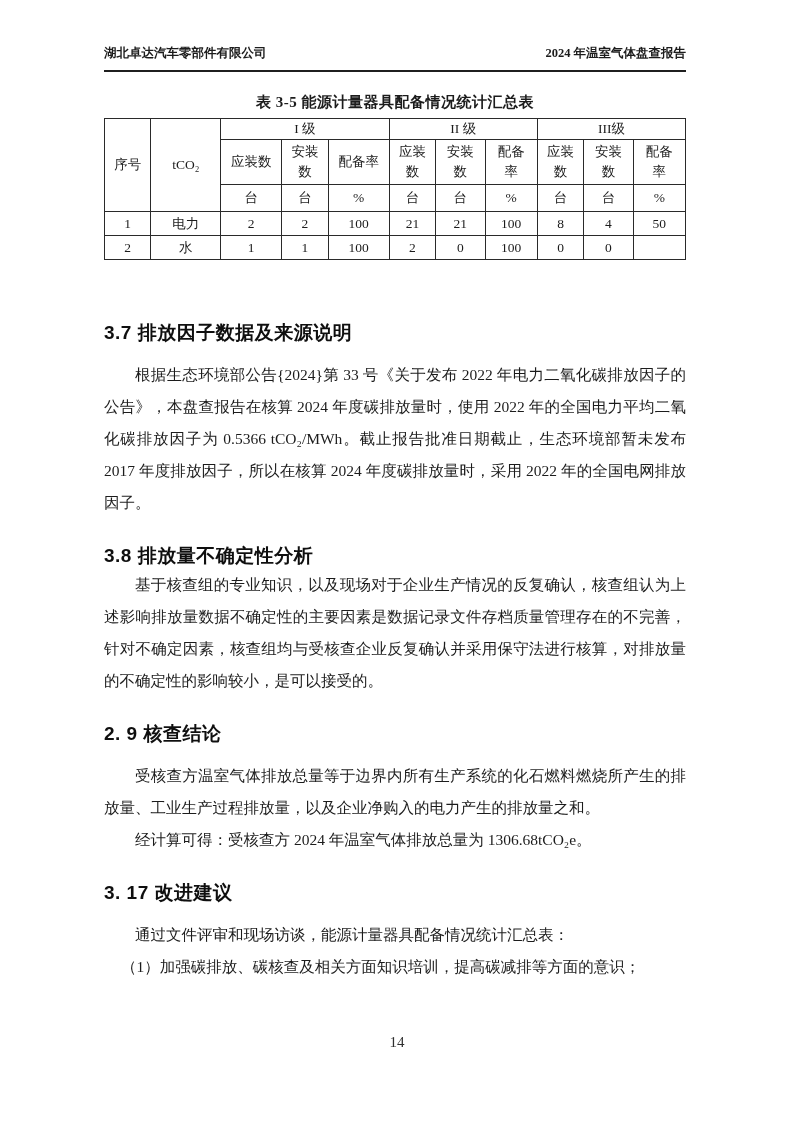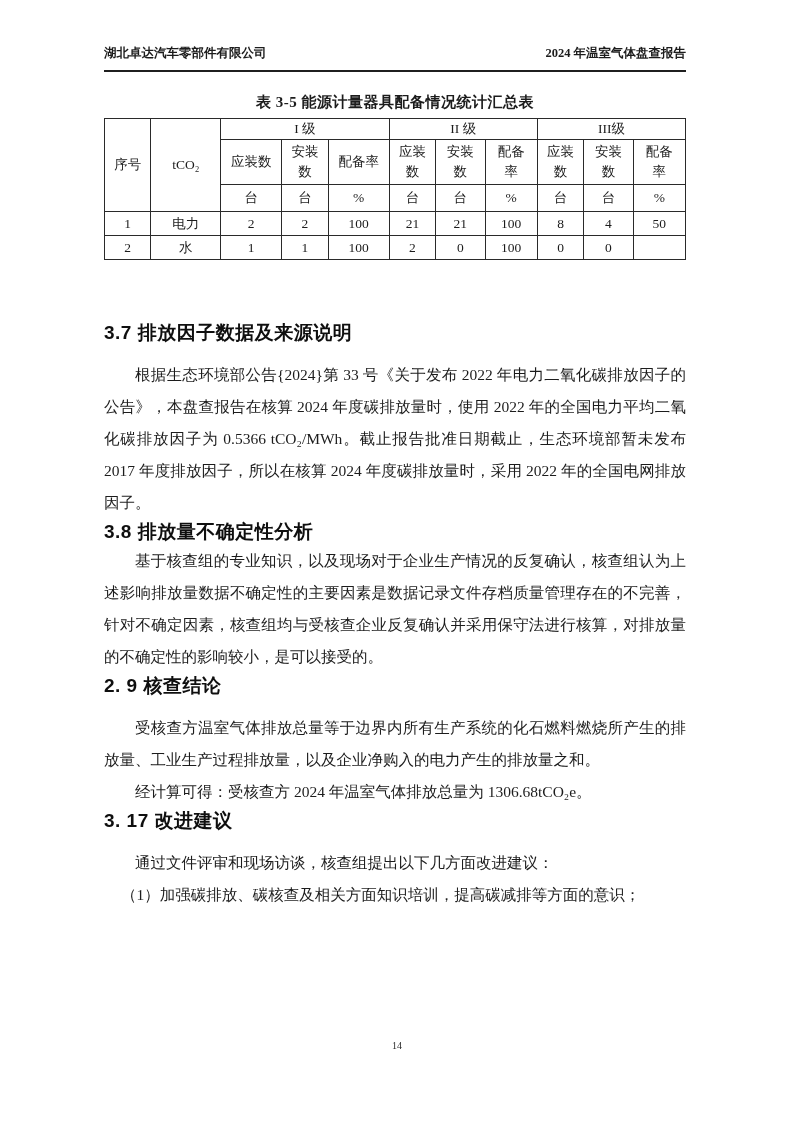--- a/index.html
+++ b/index.html
@@ -47,36 +47,37 @@
   .r-level td { height: 21px; }
   .r-sub td { height: 45px; white-space: pre-line; line-height: 1.5; }
   .r-unit td { height: 27px; }
   .r-data td { height: 24px; }
   
   .section-heading {
     font-family: "Liberation Sans", "DejaVu Sans", sans-serif;
     font-weight: bold;
     font-size: 19px;
     color: #0f0f0f;
+    margin-top: 24px;
     letter-spacing: 0.5px;
   }
   .section-heading.first { margin-top: 60px; }
   .para {
     font-size: 15.5px;
     line-height: 32px;
     text-align: justify;
     text-indent: 2em;
     color: #1c1c1c;
   }
   .para.lead { margin-top: 13px; }
   .para.item { text-indent: 1.1em; }
   .page-num {
     position: absolute; left: 0; right: 0; bottom: 72px;
     text-align: center;
-    font-size: 10px;
+    font-size: 15px;
     color: #2f2f2f;
     font-family: "Liberation Serif", "DejaVu Serif", serif;
   }
 </style>
 </head>
 <body>
 
 <div class="page">
 
   <div class="doc-header">
@@ -177,19 +178,19 @@
   </div>
 
   <div>
     <h2 class="section-heading">2. 9 核查结论</h2>
     <p class="para lead">受核查方温室气体排放总量等于边界内所有生产系统的化石燃料燃烧所产生的排放量、工业生产过程排放量，以及企业净购入的电力产生的排放量之和。</p>
     <p class="para">经计算可得：受核查方 2024 年温室气体排放总量为 1306.68tCO₂e。</p>
   </div>
 
   <div>
     <h2 class="section-heading">3. 17  改进建议</h2>
-    <p class="para lead">通过文件评审和现场访谈，核查组提出以下几方面改进建议：</p>
+    <p class="para lead">通过文件评审和现场访谈，能源计量器具配备情况统计汇总表：</p>
     <p class="para item">（1）加强碳排放、碳核查及相关方面知识培训，提高碳减排等方面的意识；</p>
   </div>
 
   <div class="page-num">14</div>
 
 </div>
 
 </body></html>

